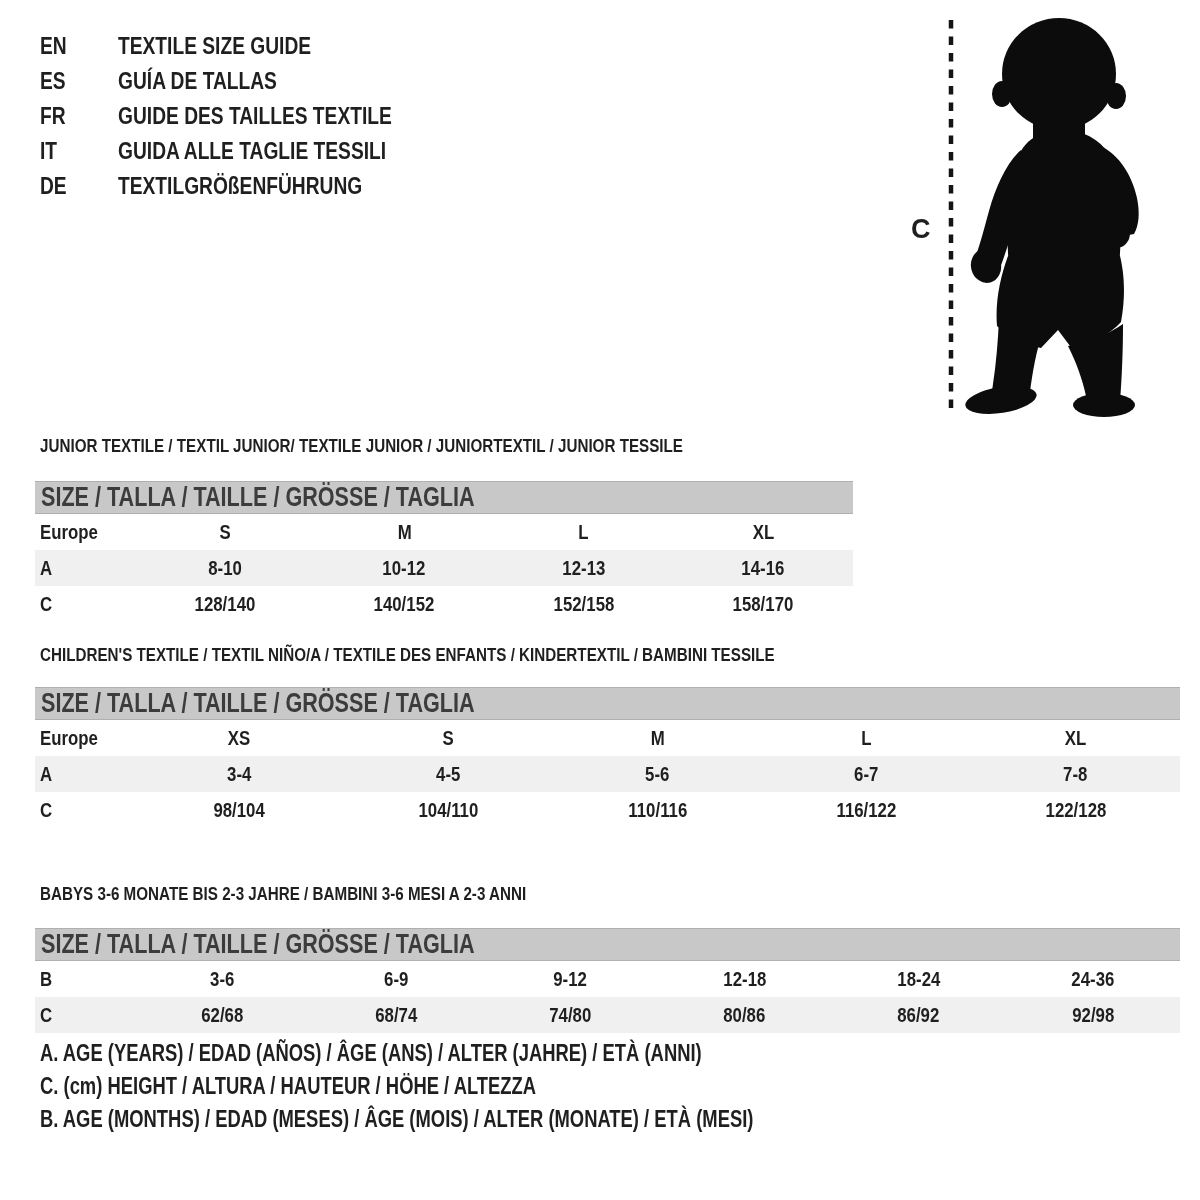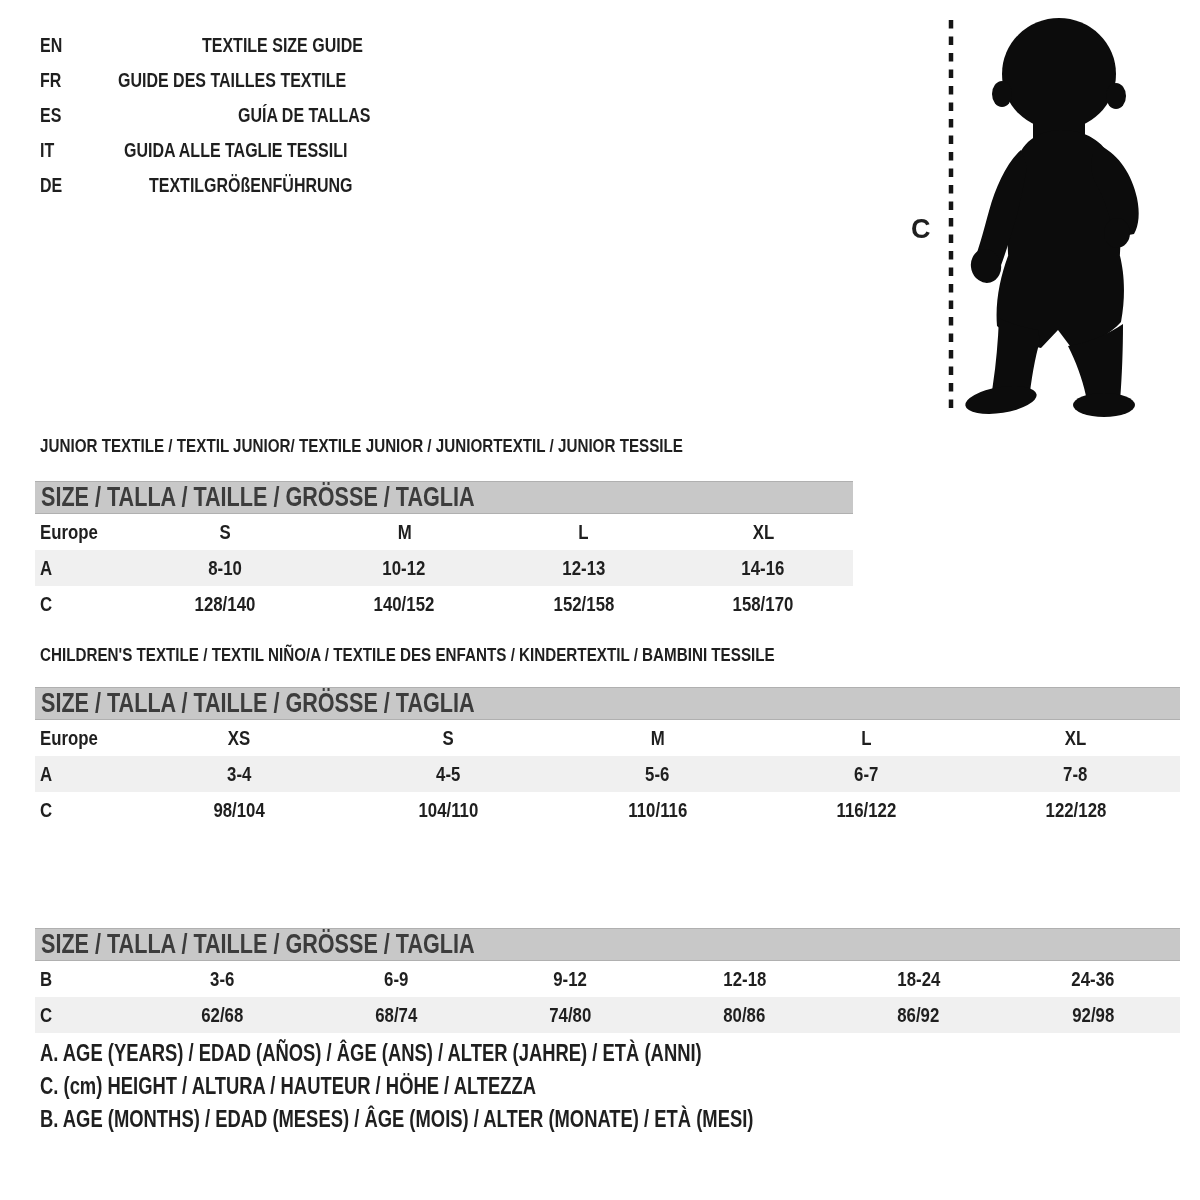--- a/index.html
+++ b/index.html
@@ -6,21 +6,21 @@
   #root{
     position:relative;width:1200px;height:1200px;background:#ffffff;overflow:hidden;
     font-family:"Liberation Sans", sans-serif;color:#1f1f1f;font-weight:bold;
   }
   
   .cnd{display:inline-block;transform:scaleX(0.8);transform-origin:50% 50%;white-space:nowrap;}
   .cndl{display:inline-block;transform:scaleX(0.8);transform-origin:0 50%;white-space:nowrap;}
 
   
   .langs{position:absolute;left:40px;top:28px;}
-  .lang-row{display:flex;height:35px;align-items:center;font-size:20px;justify-content:space-between;}
+  .lang-row{display:flex;height:35px;align-items:center;font-size:24px;}
   .lang-code{width:78px;}
 
   
   .figure{position:absolute;left:905px;top:12px;width:250px;height:408px;}
   .figure svg{position:absolute;left:0;top:0;}
   .c-label{position:absolute;left:6px;top:202px;font-size:27px;}
 
   
   .sec-title{position:absolute;left:40px;font-size:19px;line-height:26px;}
   table{border-collapse:collapse;table-layout:fixed;position:absolute;}
@@ -45,26 +45,26 @@
 <body>
 
 <div id="root">
 
   <div class="langs">
     <div class="lang-row">
       <span class="lang-code"><span class="cndl">EN</span></span>
       <span class="cndl">TEXTILE SIZE GUIDE</span>
     </div>
     <div class="lang-row">
+      <span class="lang-code"><span class="cndl">ES</span></span>
+      <span class="cndl">GUÍA DE TALLAS</span>
+    </div>
+    <div class="lang-row">
       <span class="lang-code"><span class="cndl">FR</span></span>
       <span class="cndl">GUIDE DES TAILLES TEXTILE</span>
-    </div>
-    <div class="lang-row">
-      <span class="lang-code"><span class="cndl">ES</span></span>
-      <span class="cndl">GUÍA DE TALLAS</span>
     </div>
     <div class="lang-row">
       <span class="lang-code"><span class="cndl">IT</span></span>
       <span class="cndl">GUIDA ALLE TAGLIE TESSILI</span>
     </div>
     <div class="lang-row">
       <span class="lang-code"><span class="cndl">DE</span></span>
       <span class="cndl">TEXTILGRÖßENFÜHRUNG</span>
     </div>
   </div>
@@ -167,20 +167,23 @@
       <td class="lbl"><span class="cndl">C</span></td>
       <td><span class="cnd">98/104</span></td>
       <td><span class="cnd">104/110</span></td>
       <td><span class="cnd">110/116</span></td>
       <td><span class="cnd">116/122</span></td>
       <td><span class="cnd">122/128</span></td>
     </tr>
   </tbody>
     </table>
 
+  <div class="sec-title" style="top:881px;">
+    <span class="cndl">BABYS 3-6 MONATE BIS 2-3 JAHRE / BAMBINI 3-6 MESI A 2-3 ANNI</span>
+  </div>
   <table id="babies-table">
     <colgroup>
         <col style="width:100px">
         <col>
         <col>
         <col>
         <col>
         <col>
         <col>
       </colgroup>

